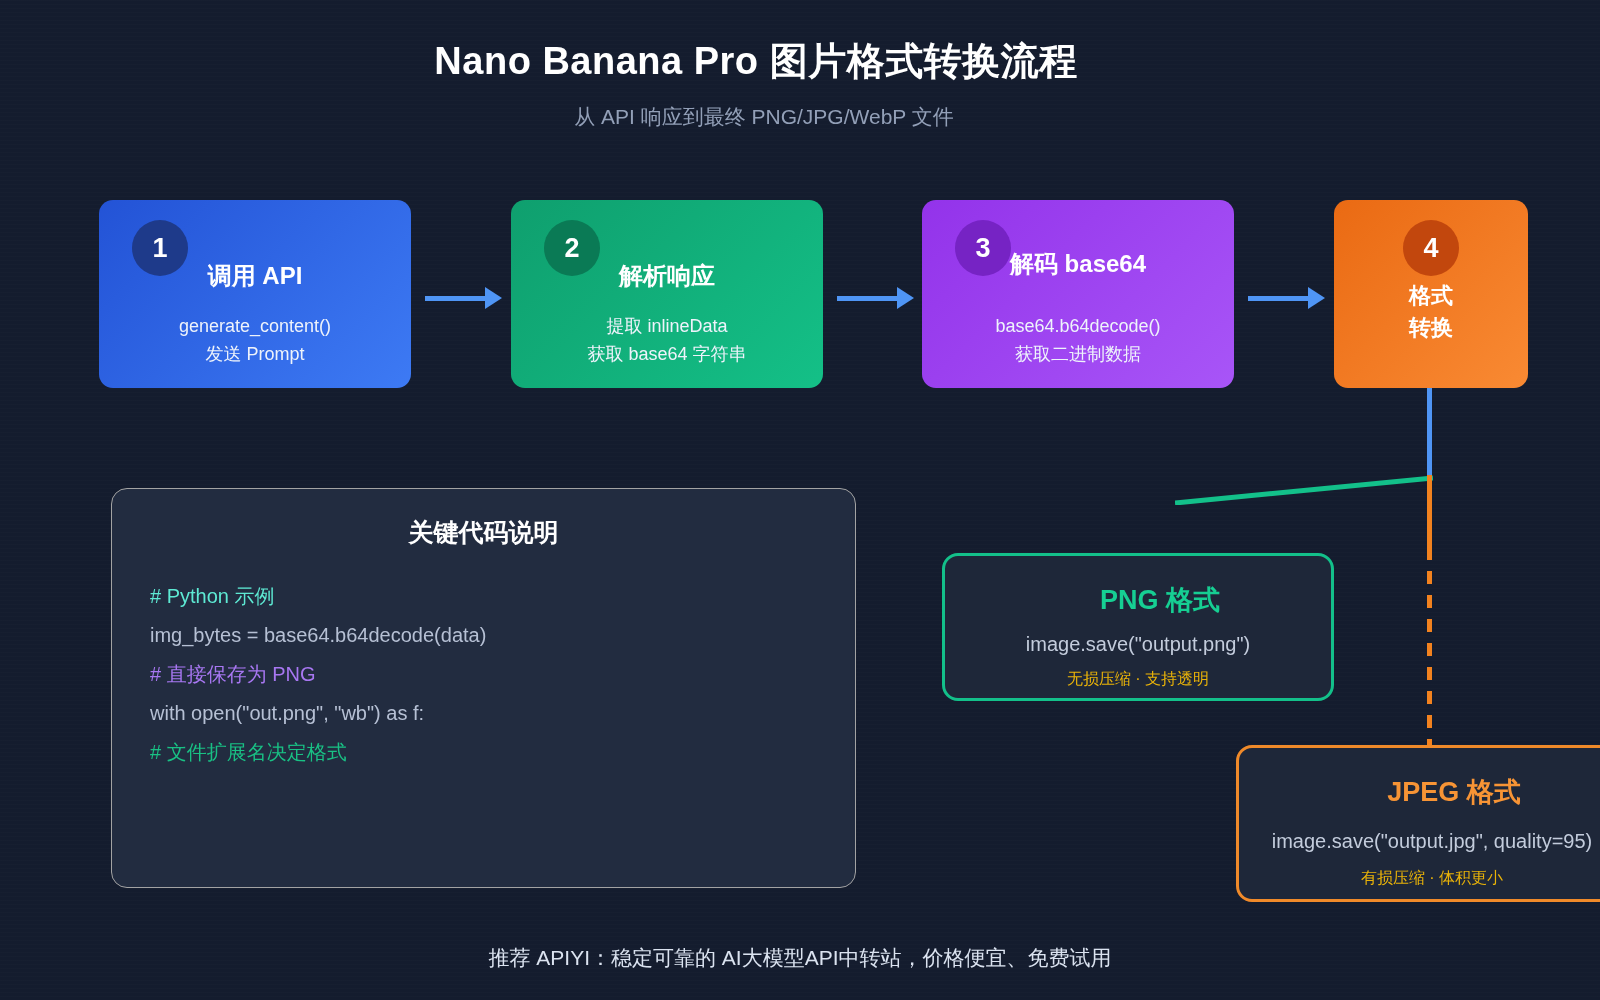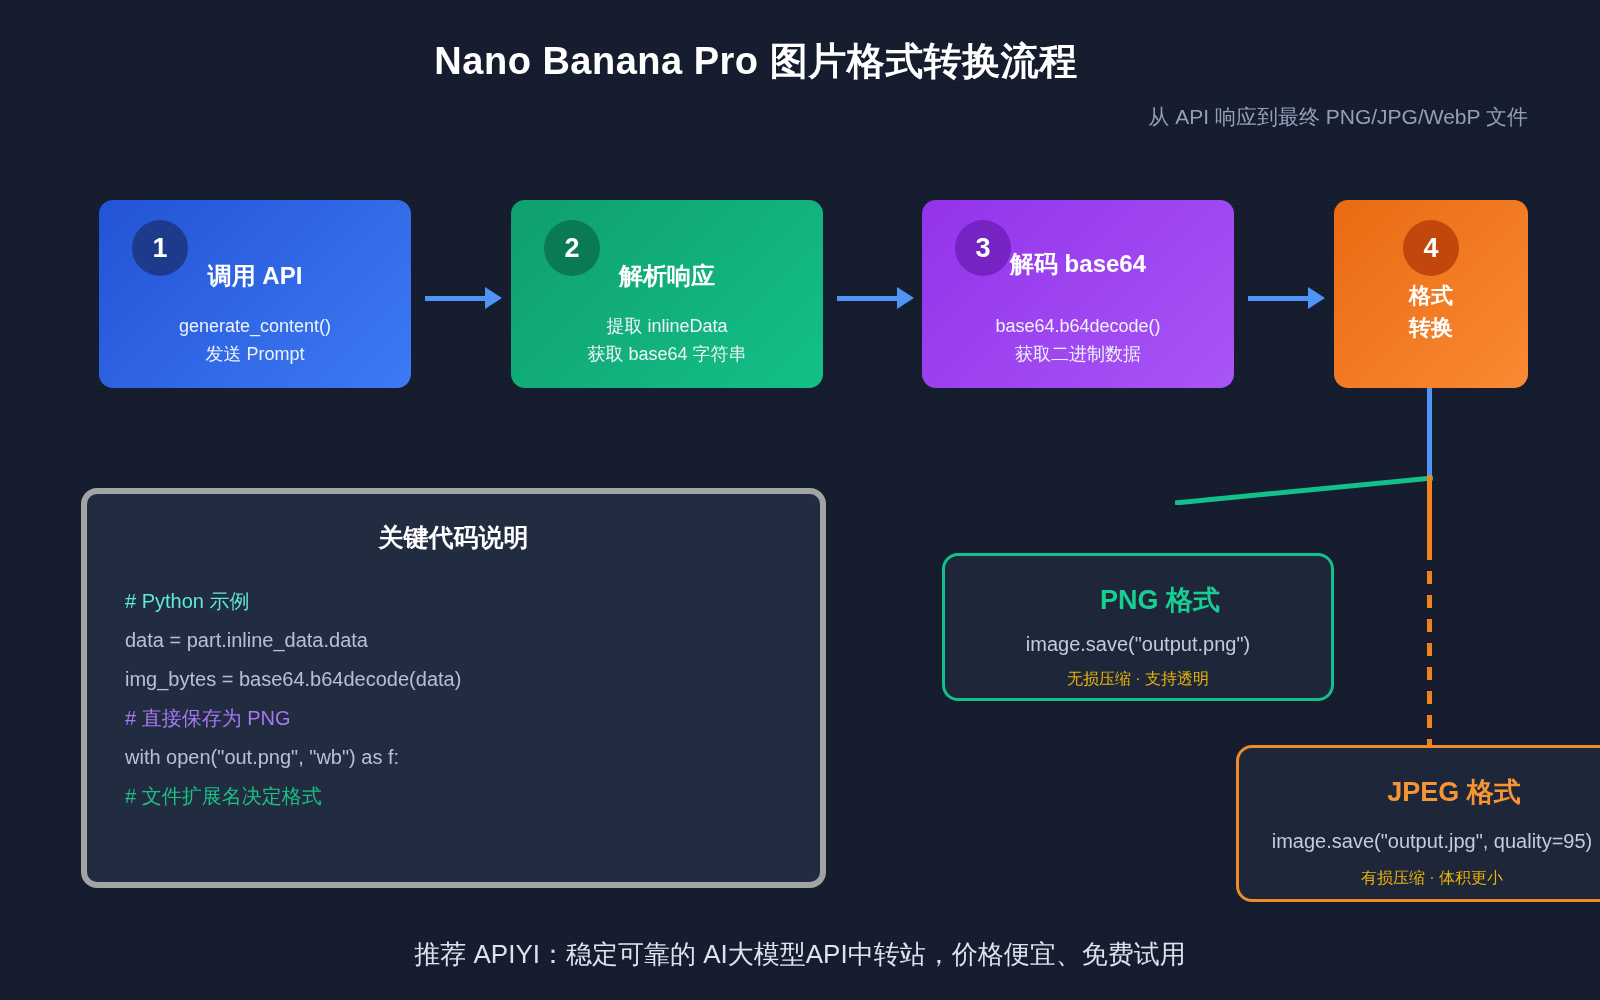--- a/index.html
+++ b/index.html
@@ -36,21 +36,21 @@
     font-size: 38px;
     font-weight: bold;
     letter-spacing: 0.5px;
     color: #ffffff;
   }
   #page-subtitle {
     position: absolute;
     top: 103px;
     left: 0;
     width: 1528px;
-    text-align: right;
+    text-align: center;
     font-size: 21px;
     color: #93a0b8;
   }
 
   
   .step-box {
     position: absolute;
     border-radius: 14px;
     overflow: hidden;
     color: #ffffff;
@@ -176,24 +176,24 @@
     background-image: repeating-linear-gradient(
       180deg,
       #f2821f 0px, #f2821f 13px,
       rgba(0,0,0,0) 13px, rgba(0,0,0,0) 24px
     );
   }
 
   
   #code-panel {
     position: absolute;
-    left: 81px; top: 488px;
+    left: 111px; top: 488px;
     width: 745px; height: 400px;
     background: #222c40;
-    border: 6px solid #a3a3a3;
+    border: 1px solid #a3a3a3;
     border-radius: 16px;
   }
   #code-panel-title {
     position: absolute;
     top: 27px; left: 0; width: 100%;
     text-align: center;
     font-size: 25px;
     font-weight: bold;
     color: #ffffff;
   }
@@ -255,21 +255,21 @@
   }
   #jpeg-card .format-title { color: #f79435; }
   #jpeg-card .format-code  { top: 82px; }
   #jpeg-card .format-note  { top: 120px; }
 
   
   #footer-note {
     position: absolute;
     bottom: 28px; left: 0; width: 1600px;
     text-align: center;
-    font-size: 26px;
+    font-size: 21px;
     color: #dbe3f0;
   }
 </style>
 </head>
 <body>
 
 <div id="page-title">Nano Banana Pro 图片格式转换流程</div>
 <div id="page-subtitle">从 API 响应到最终 PNG/JPG/WebP 文件</div>
 
 <div class="step-box" id="step-1">
@@ -312,21 +312,20 @@
 <svg id="connector-green" viewBox="0 0 258 50" preserveAspectRatio="none">
   <line x1="258" y1="23" x2="0" y2="48" stroke="#13c08a" stroke-width="5"></line>
 </svg>
 <div id="connector-orange-solid"></div>
 <div id="connector-orange-dashed"></div>
 
 <div id="code-panel">
   <div id="code-panel-title">关键代码说明</div>
   <div id="code-lines">
     <div class="code-line c-blue"># Python 示例</div>
-    <div class="code-line">data = part.inline_data.data</div>
     <div class="code-line">img_bytes = base64.b64decode(data)</div>
     <div class="code-line c-purple"># 直接保存为 PNG</div>
     <div class="code-line">with open("out.png", "wb") as f:</div>
     <div class="code-line c-green"># 文件扩展名决定格式</div>
   </div>
 </div>
 
 <div class="format-card" id="png-card">
   <div class="format-title">PNG 格式</div>
   <div class="format-code">image.save("output.png")</div>

